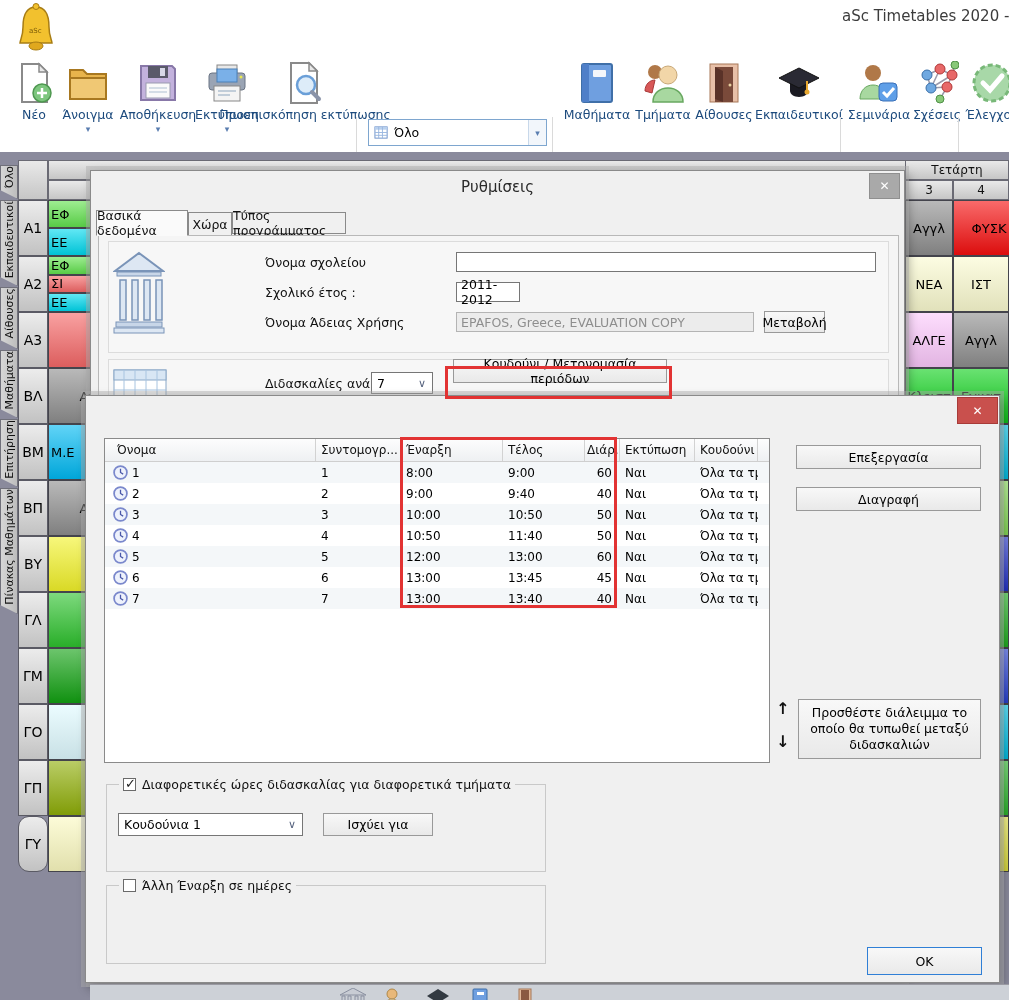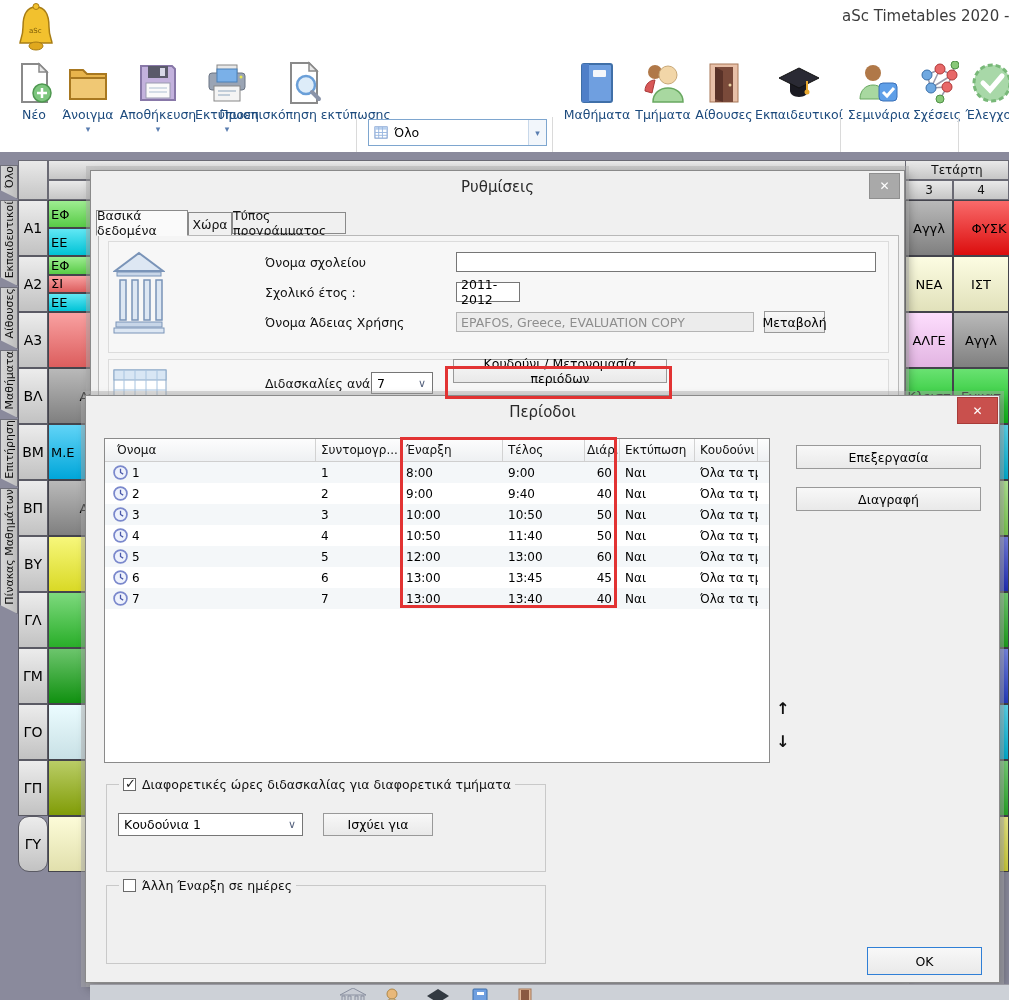--- a/index.html
+++ b/index.html
@@ -430,21 +430,20 @@
     </div>
     <div class="flabel" style="left:174px;top:205px;">Διδασκαλίες ανά ημέρα :</div>
     <div class="select" style="left:280px;top:201px;width:62px;height:22px;">
       <span>7</span>
       <span class="sel-chev">∨</span>
     </div>
     <div class="btn" style="left:362px;top:188px;width:214px;height:24px;">Κουδούνι / Μετονομασία περιόδων</div>
   </div>
 
   <div class="dialog" style="left:85px;top:395px;width:915px;height:588px;z-index:20;">
-    <div class="dlg-title">Περίοδοι</div>
     <div class="dlg-close red" style="left:871px;top:1px;width:39px;height:25px;">
       <span>✕</span>
     </div>
 
     <div class="ptable" style="left:18px;top:42px;width:666px;height:325px;">
       <div class="phead">
         <div class="phcell" style="width:211px;padding-left:12px;">Όνομα</div>
         <div class="phcell" style="width:85px;">Συντομογρ...</div>
         <div class="phcell" style="width:102px;">Έναρξη</div>
         <div class="phcell" style="width:82px;">Τέλος</div>
@@ -566,20 +565,21 @@
             <div class="pcell" style="width:63px;">Όλα τα τμή...</div>
           </div>
         </div>
     </div>
 
     <div class="btn" style="left:710px;top:49px;width:185px;height:24px;">Επεξεργασία</div>
     <div class="btn" style="left:710px;top:91px;width:185px;height:24px;">Διαγραφή</div>
 
     <div class="arrowbtn" style="left:690px;top:303px;"><span>↑</span></div>
     <div class="arrowbtn" style="left:690px;top:336px;"><span>↓</span></div>
+    <div class="btn" style="left:712px;top:303px;width:183px;height:60px;padding:0 10px;line-height:16px;">Προσθέστε διάλειμμα το οποίο θα τυπωθεί μεταξύ διδασκαλιών</div>
 
     <div class="groupbox dark" style="left:20px;top:388px;width:440px;height:88px;"></div>
     <div class="checkbox-row" style="left:33px;top:381px;">
       <span class="cbox">
           <span class="chk">✓</span>
         </span>
       <span class="cb-label">Διαφορετικές ώρες διδασκαλίας για διαφορετικά τμήματα</span>
     </div>
     <div class="select" style="left:32px;top:417px;width:185px;height:23px;">
       <span>Κουδούνια 1</span>

